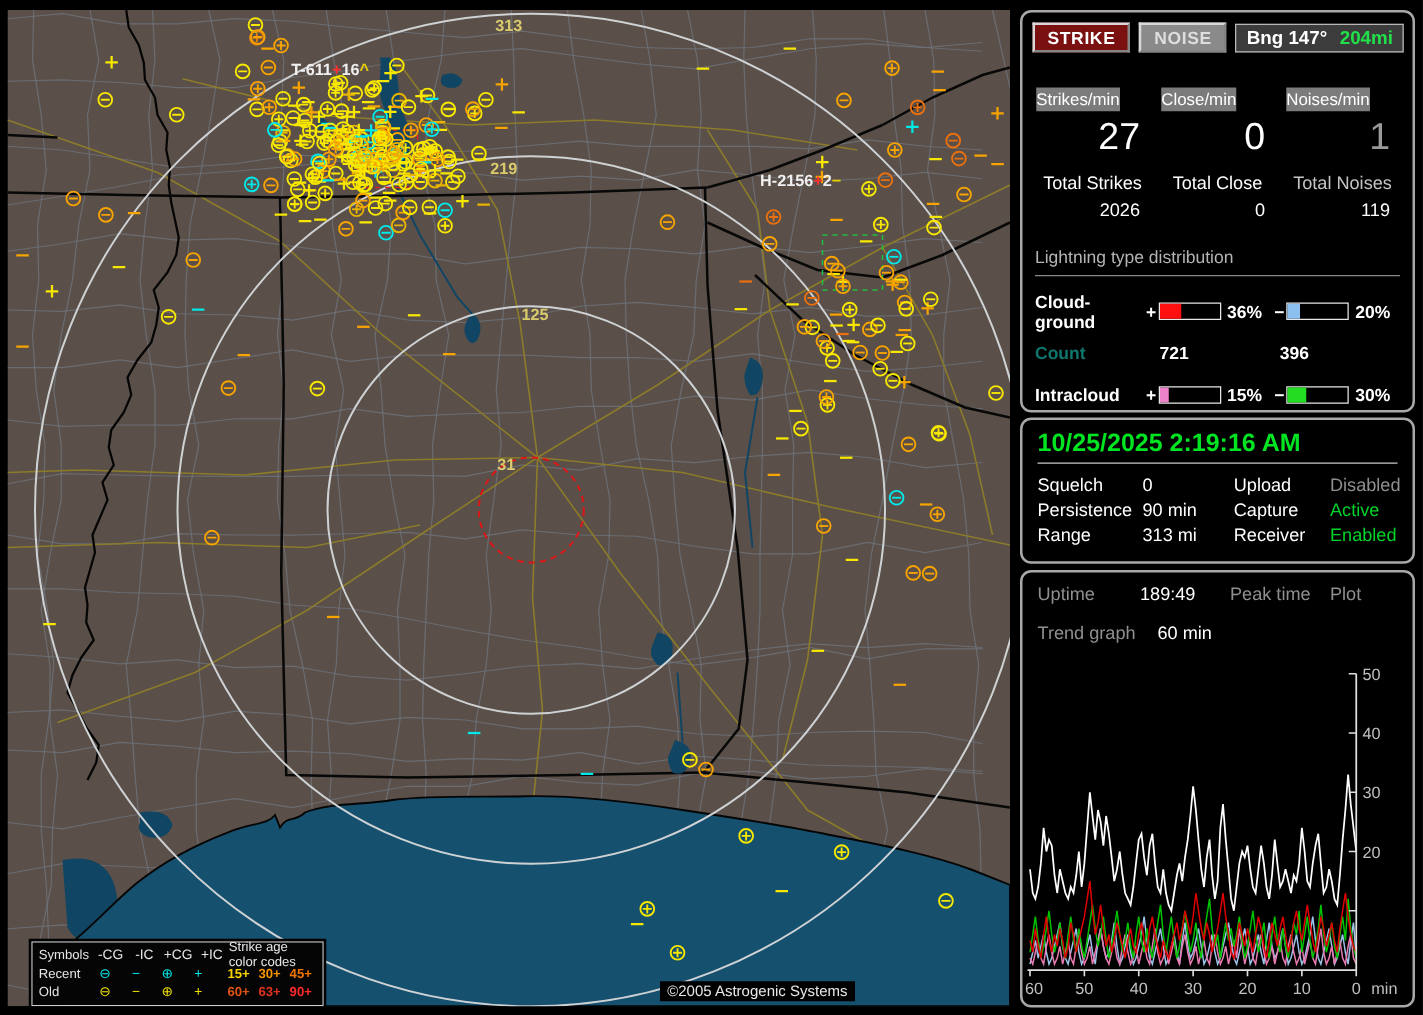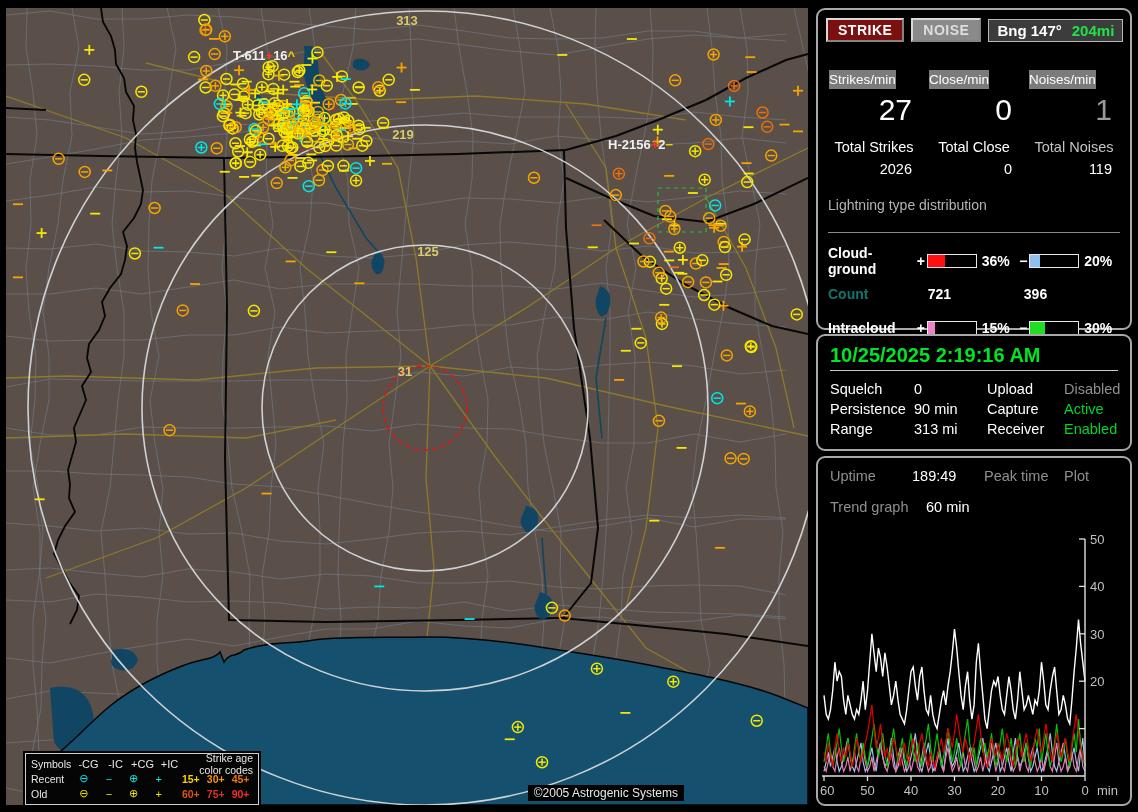--- a/index.html
+++ b/index.html
@@ -12,21 +12,21 @@
   #mapSvg{position:absolute;left:0;top:0;}
   .copyright{position:absolute;right:0;bottom:4px;background:#000;color:#e8e8e8;
              font-size:12px;padding:1px 6px;}
   .legend{position:absolute;left:19px;top:745px;width:232px;background:#050505;
           border:1px solid #cfcfcf;outline:2px solid #000;font-size:10.5px;color:#e6e6e6;
           padding:2px 0 3px 0;}
   .lg-row{display:flex;align-items:center;height:15px;padding:0 5px;}
   .lg-label{width:44px;}
   .lg-sym{width:27px;text-align:center;font-size:11px;}
   .lg-age{width:27px;text-align:center;font-weight:bold;}
-  .lg-agehdr{flex:1;text-align:right;}
+  .lg-agehdr{flex:1;text-align:left;}
   .lg-agespacer{width:8px;}
 
   
   .side{position:absolute;left:814px;top:0;width:322px;height:812px;}
   .box{position:absolute;left:2px;width:316px;background:#000;border:2px solid #a8a8a8;
        border-radius:9px;box-sizing:border-box;color:#fff;}
   .box-stats{top:8px;height:322px;}
   .box-status{top:334px;height:117px;}
   .box-trend{top:456px;height:350px;}
 
@@ -42,21 +42,21 @@
   .rates{display:grid;grid-template-columns:1fr 1fr 1fr;margin:28px 6px 0 6px;}
   .rate-badge{display:block;margin:0 5px;background:#7b7b7b;color:#ffffff;text-align:center;
               font-size:13.5px;padding:2px 0;cursor:pointer;border:0;font-family:"Liberation Sans",sans-serif;}
   .rate-num{font-size:30px;font-weight:normal;text-align:right;padding:4px 12px 0 0;height:38px;}
   .rate-num.dim{color:#9a9a9a;}
   .tot-label{text-align:center;font-size:14.5px;margin-top:8px;}
   .tot-label.dim{color:#c4c4c4;}
   .tot-val{text-align:right;font-size:14.5px;padding:6px 12px 0 0;}
 
   .dist{margin:20px 10px 0 10px;}
-  .dist-title{color:#b4b4b4;font-size:14px;border-bottom:1px solid #8a8a8a;padding-bottom:19px;}
+  .dist-title{color:#b4b4b4;font-size:14px;border-bottom:1px solid #8a8a8a;padding-bottom:7px;}
   .drow{display:flex;align-items:center;margin-top:12px;font-size:14px;font-weight:bold;}
   .drow .dlabel{width:102px;}
   .dsign{width:14px;text-align:center;}
   .bar{display:inline-block;width:56px;height:12px;border:1px solid #e8e8e8;background:#000;
        position:relative;}
   .bar i{display:block;height:100%;}
   .dpct{width:42px;text-align:left;padding-left:5px;}
   .crow{display:flex;margin-top:9px;font-size:14px;font-weight:bold;}
   .crow .clabel{width:116px;color:#0f766e;}
   .crow .cval{width:112px;}
@@ -1606,21 +1606,21 @@
         <span class="lg-age" style="color: rgb(240, 116, 0);">45+</span>
       </div>
       <div class="lg-row">
         <span class="lg-label">Old</span>
         <span class="lg-sym" style="color: rgb(240, 224, 0);">⊖</span>
         <span class="lg-sym" style="color: rgb(240, 224, 0);">−</span>
         <span class="lg-sym" style="color: rgb(240, 224, 0);">⊕</span>
         <span class="lg-sym" style="color: rgb(240, 224, 0);">+</span>
         <span class="lg-agespacer"></span>
         <span class="lg-age" style="color: rgb(224, 84, 20);">60+</span>
-        <span class="lg-age" style="color: rgb(224, 52, 32);">75+</span>
+        <span class="lg-age" style="color: rgb(224, 52, 32);">63+</span>
         <span class="lg-age" style="color: rgb(255, 42, 42);">90+</span>
       </div>
     </div>
 
     <div class="copyright">©2005 Astrogenic Systems</div>
   </div>
 
   <div class="side">
 
     <section class="box box-stats">

